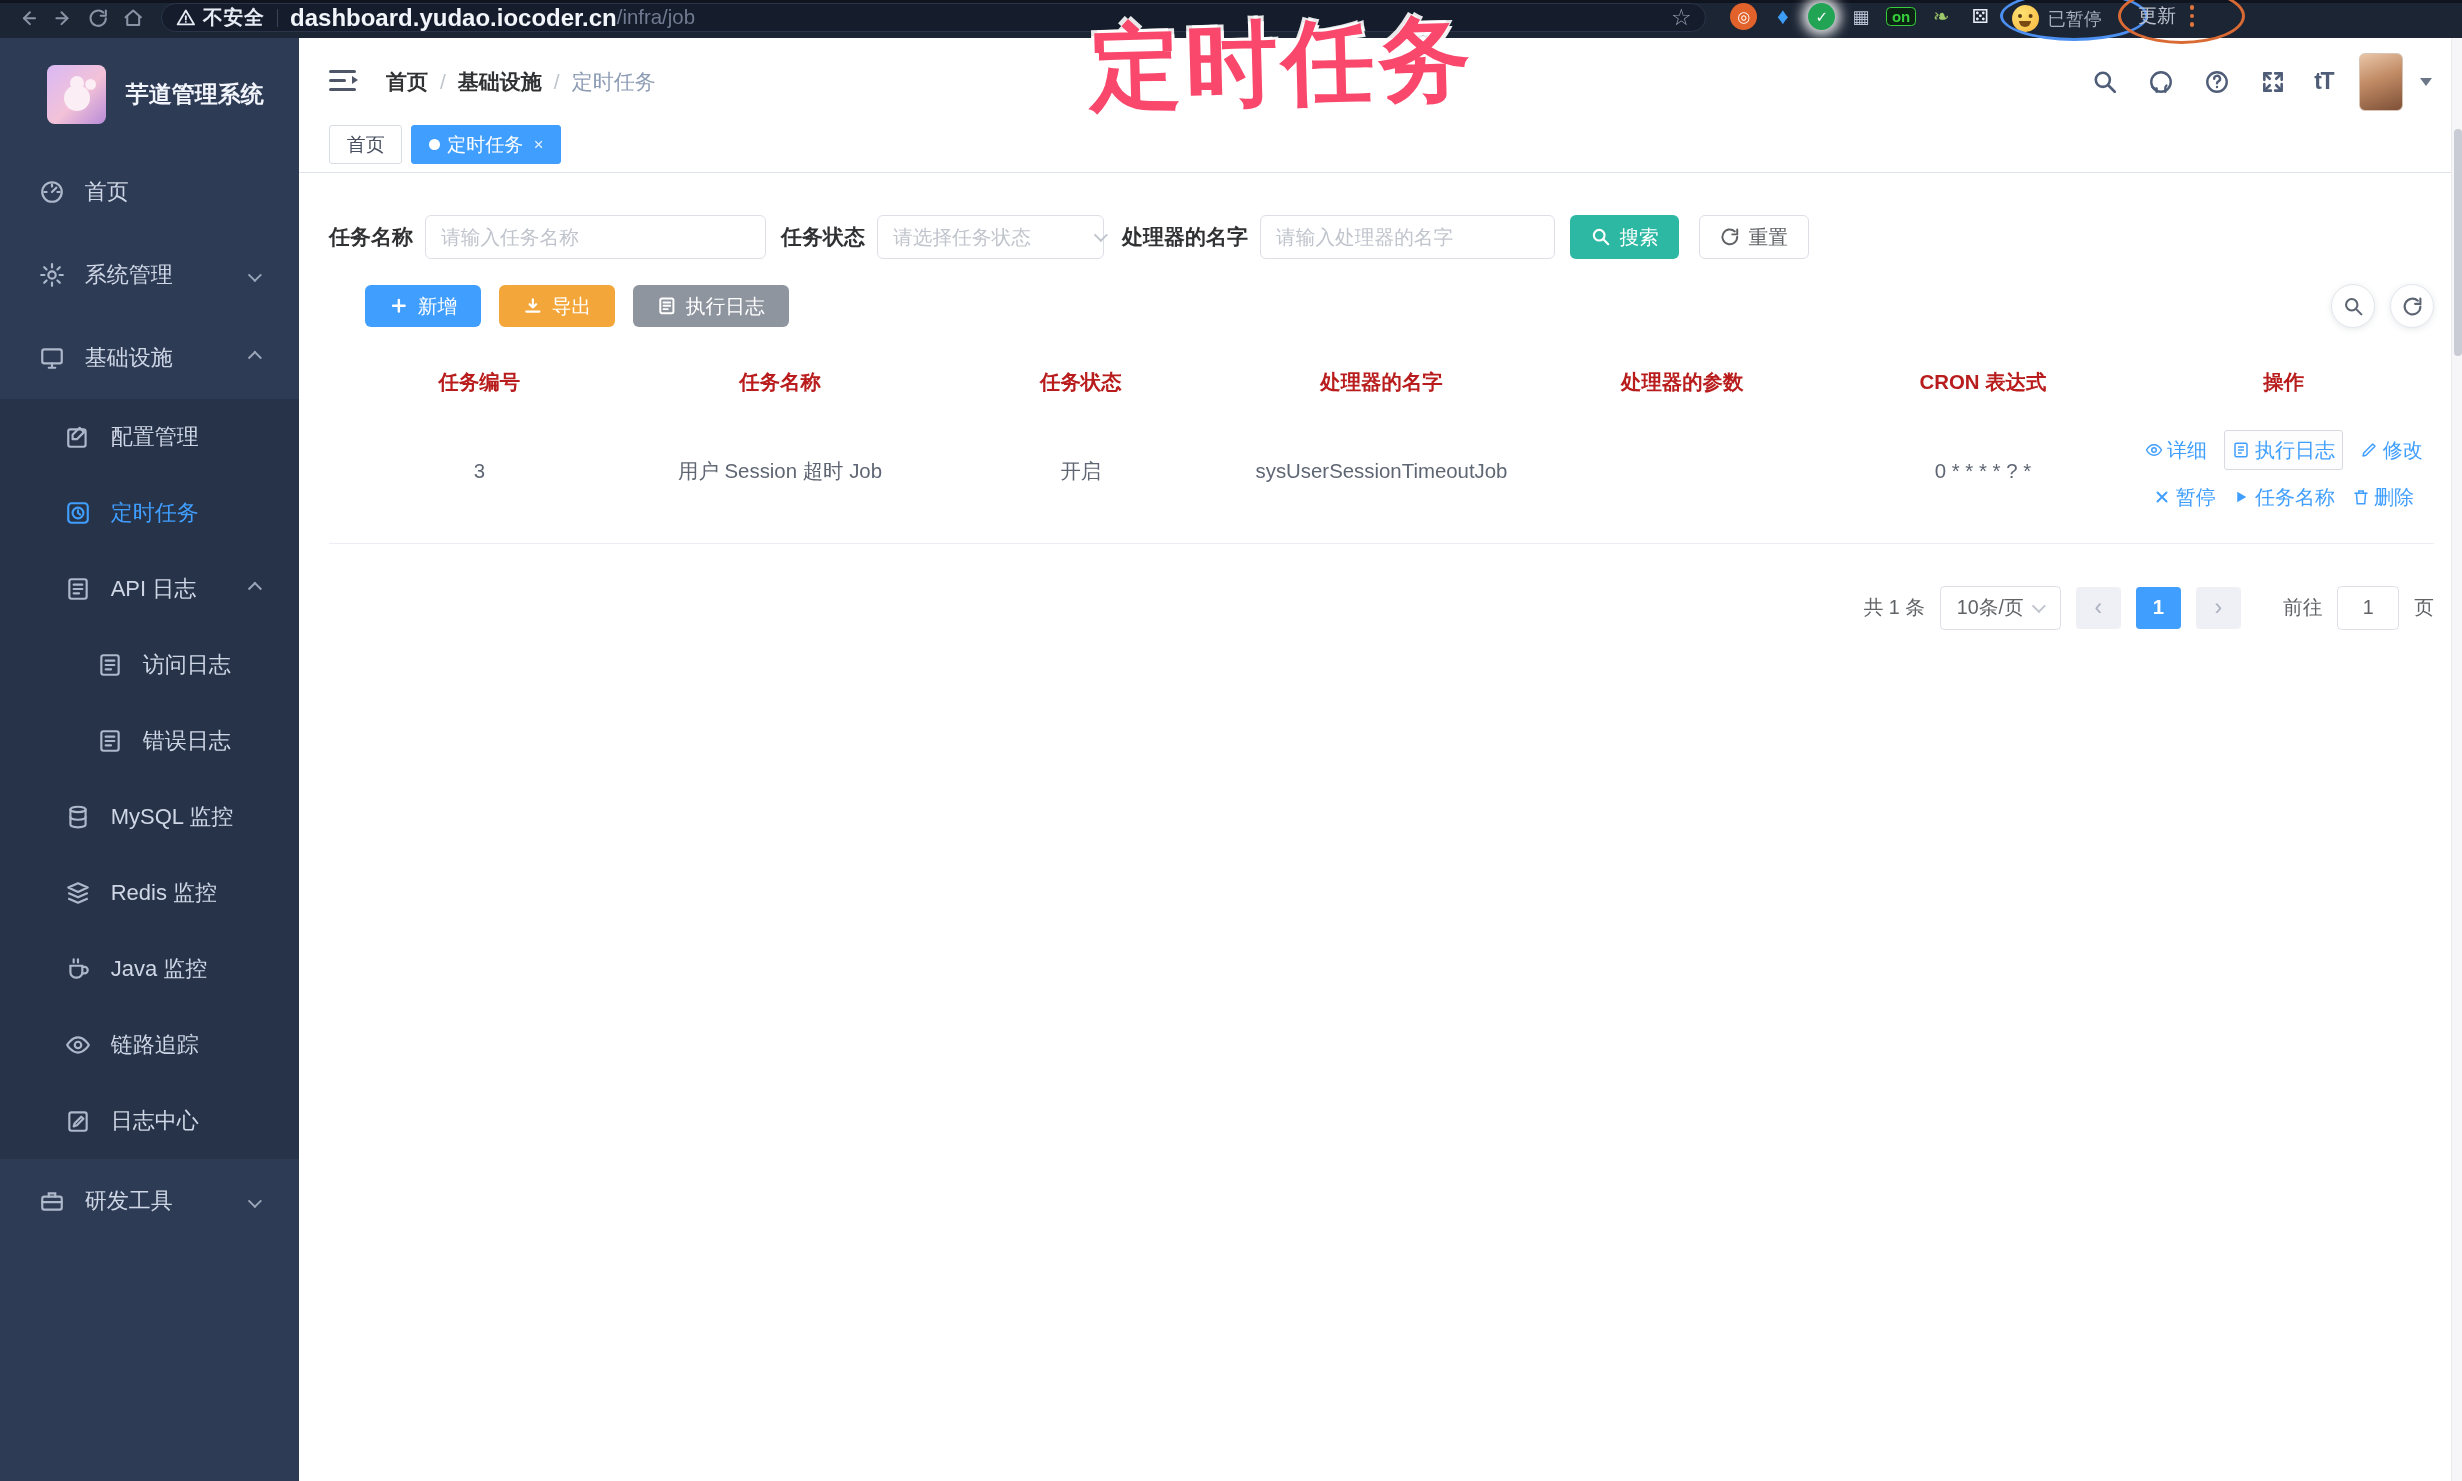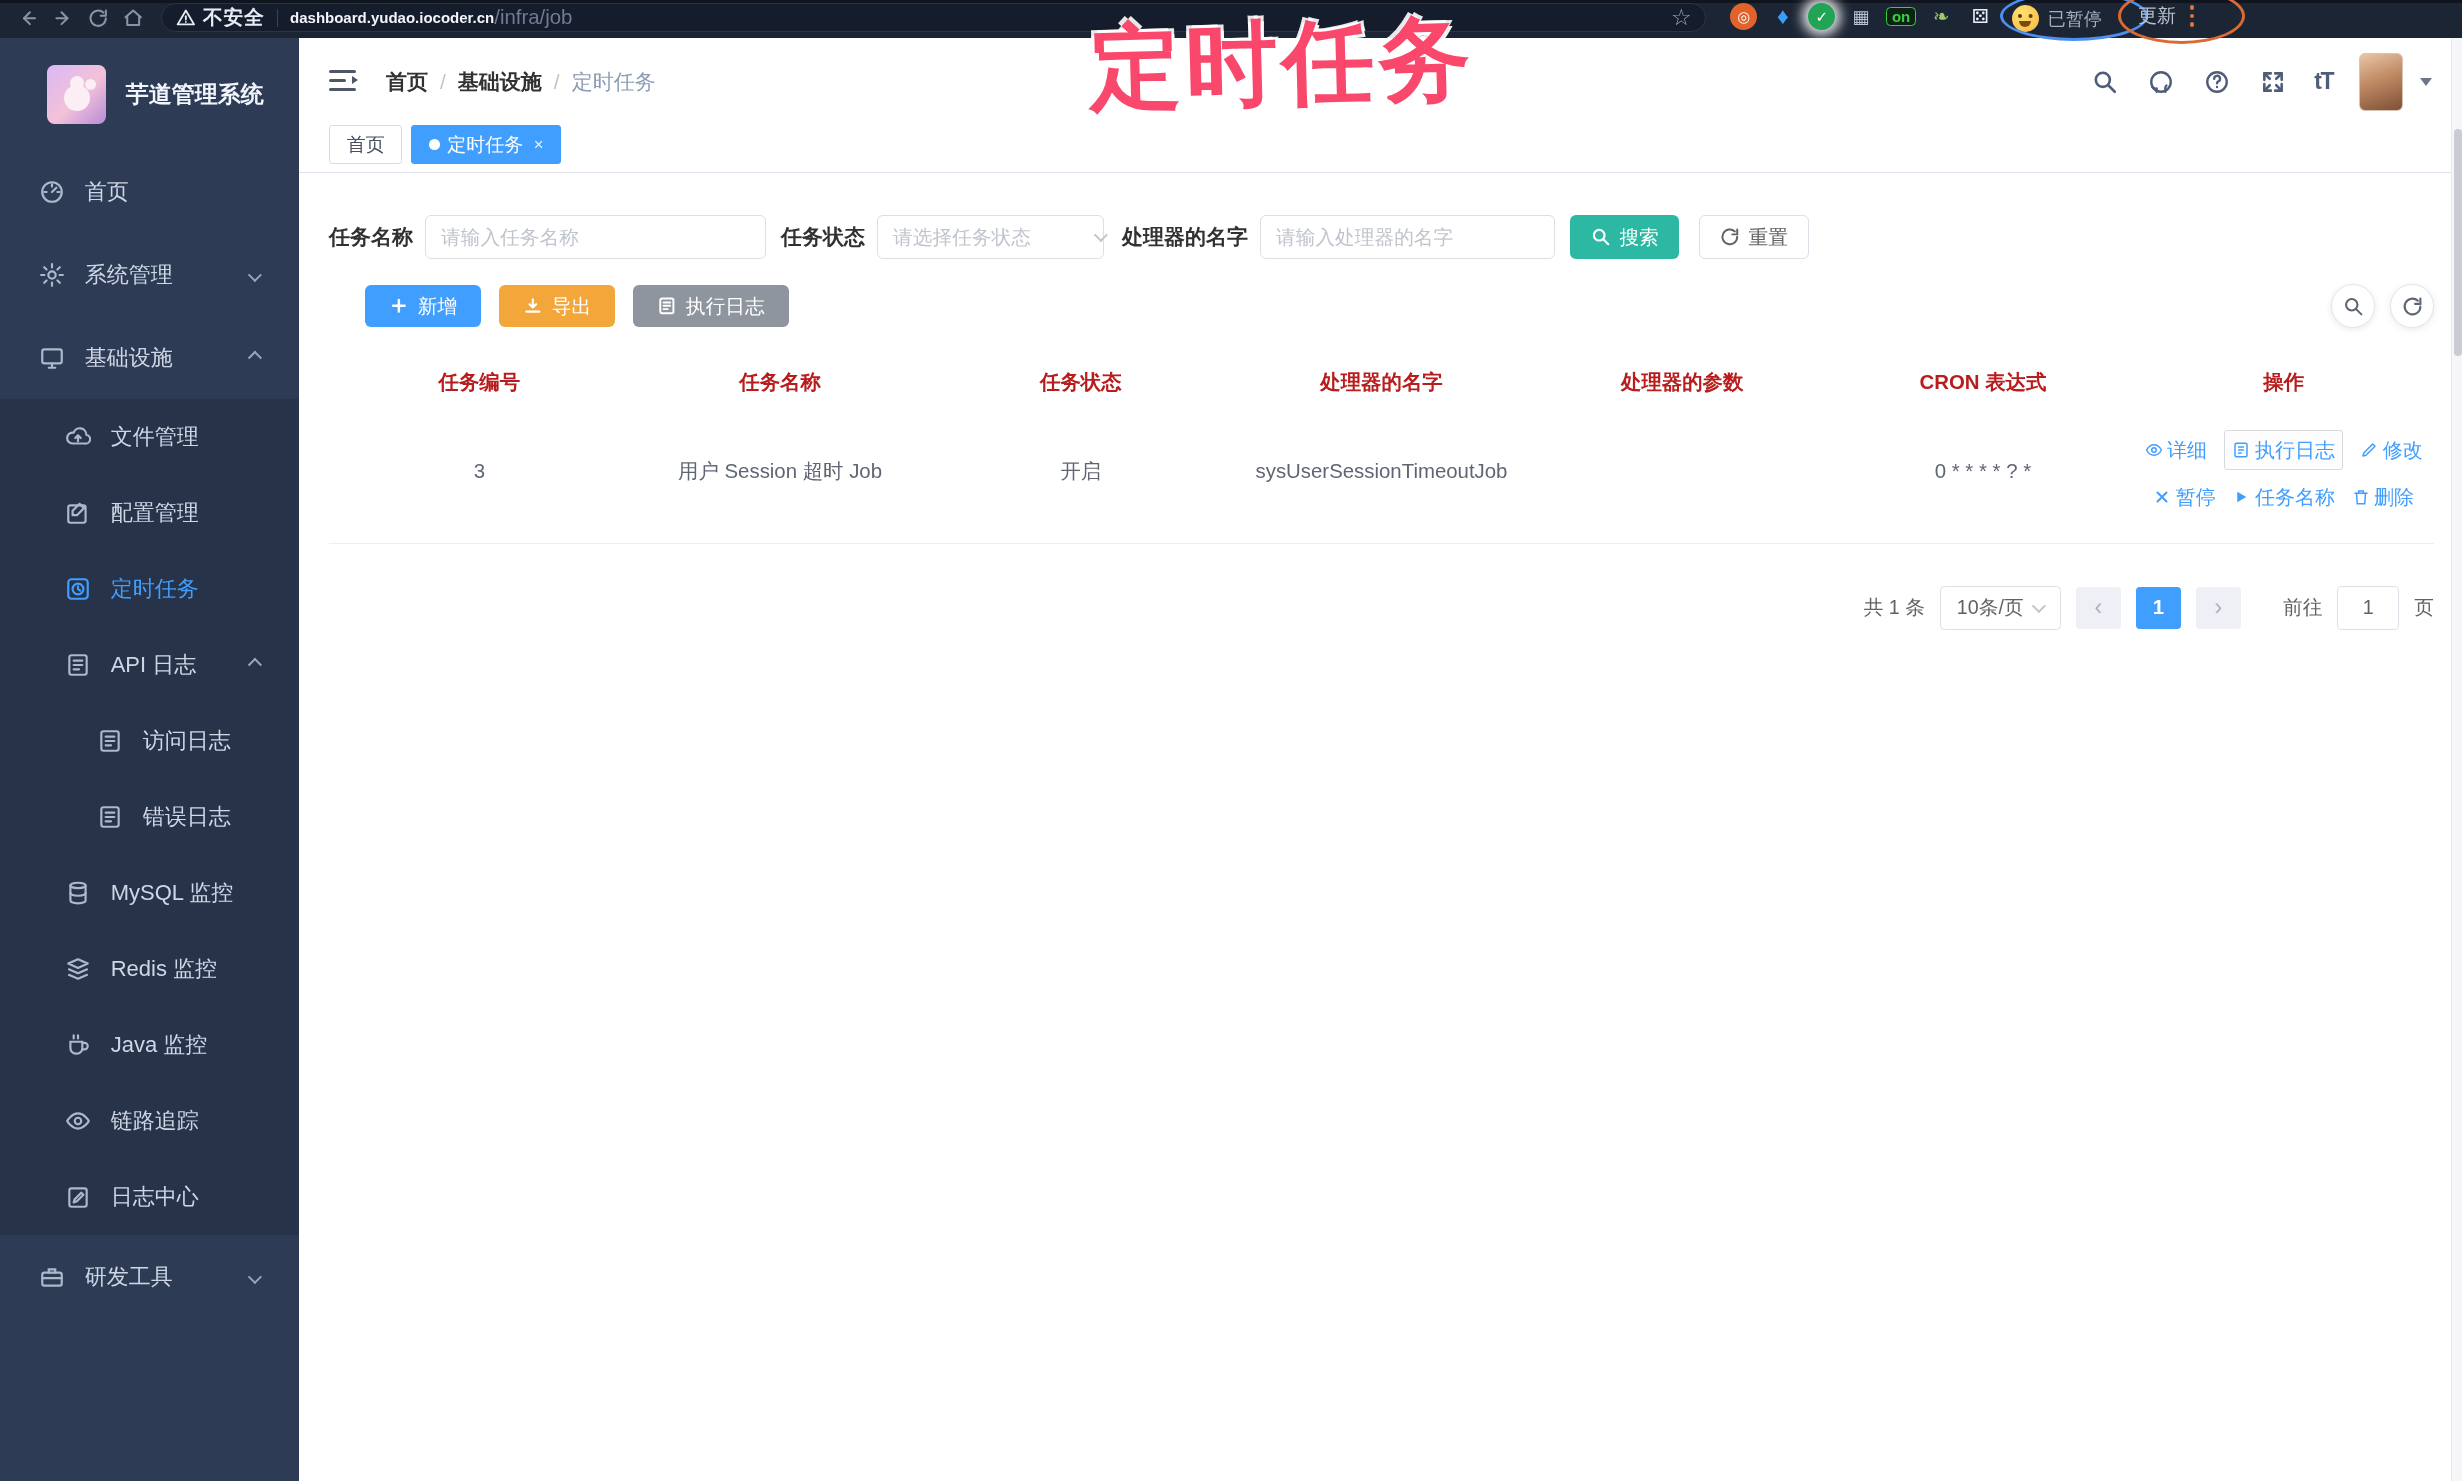--- a/index.html
+++ b/index.html
@@ -10,21 +10,21 @@
   
   .chrome-bar { position:relative; height:38px; background:#1c2534; border-top:3px solid #10141f;
     display:flex; align-items:flex-start; padding:0 10.6px; }
   .cicon { width:35px; height:30px; display:flex; align-items:center; justify-content:center; color:#8a93a6; flex:0 0 auto; }
   .cicon svg { width:20.4px; height:20.4px; }
   .url-pill { display:flex; align-items:center; height:29px; background:#151d2d; border:0.8px solid #2b3449;
     border-radius:14.4px; margin:0 10.6px; padding:0 13.6px; flex:0 0 auto; width:1545px; color:#dfe4ee; }
   .warn-ico { width:19.7px; height:19.7px; margin-right:7.6px; color:#e8ecf4; }
   .sec-label { font-size:19.7px; color:#e8ecf4; font-weight:bold; letter-spacing:0.8px; }
   .pill-sep { width:1.5px; height:18px; background:#3a4358; margin:0 12px; }
-  .url-host { font-size:15px; font-weight:bold; color:#f2f5fa; }
+  .url-host { font-size:24px; font-weight:bold; color:#f2f5fa; }
   .url-path { font-size:20.4px; color:#707a90; }
   .pill-star { margin-left:auto; color:#9aa3b6; font-size:23px; }
   .ext-row { display:flex; align-items:center; gap:12px; margin-left:13.6px; flex:0 0 auto; }
   .ext { width:27px; height:27px; border-radius:50%; display:flex; align-items:center; justify-content:center; font-size:15px; }
   .ext-orange { background:#e2622b; color:#fff; }
   .ext-blue   { background:transparent; color:#3d9df6; font-size:23px; }
   .ext-green  { background:#21a453; color:#fff; box-shadow:0 0 12px 6px rgba(255,255,255,.85); font-weight:bold; }
   .ext-grid   { color:#b9c2d4; font-size:18px; }
   .on-badge { border:1.5px solid #35d03c; color:#35d03c; background:#0c2214; font-size:15px; font-weight:bold;
     border-radius:4.5px; padding:0.8px 4.5px; line-height:1; }
@@ -262,29 +262,20 @@
             <svg viewBox="0 0 24 24" fill="none" stroke="currentColor" stroke-width="2" stroke-linecap="round">
                 <rect x="3" y="4" width="18" height="13" rx="2"></rect>
                 <path d="M9 21h6M12 17v4"></path>
               </svg>
           </span>
           <span class="mi-label">基础设施</span>
           <span class="chev up"></span>
         </div>
 
         <div class="submenu">
-          <div class="mi">
-            <span class="mi-ico">
-              <svg viewBox="0 0 24 24" fill="none" stroke="currentColor" stroke-width="2" stroke-linecap="round" stroke-linejoin="round">
-                  <path d="M7 18a5 5 0 1 1 1-9.9A6 6 0 0 1 19.7 10 4 4 0 0 1 18.5 18H7z"></path>
-                  <path d="M12 16v-5M9.5 13L12 10.5 14.5 13"></path>
-                </svg>
-            </span>
-            <span class="mi-label">文件管理</span>
-          </div>
           <div class="mi">
             <span class="mi-ico">
               <svg viewBox="0 0 24 24" fill="none" stroke="currentColor" stroke-width="2" stroke-linecap="round" stroke-linejoin="round">
                   <rect x="3" y="5" width="16" height="16" rx="2"></rect>
                   <path d="M13.5 3.5l4 4L11 14H7v-4z"></path>
                 </svg>
             </span>
             <span class="mi-label">配置管理</span>
           </div>
           <div class="mi active">

